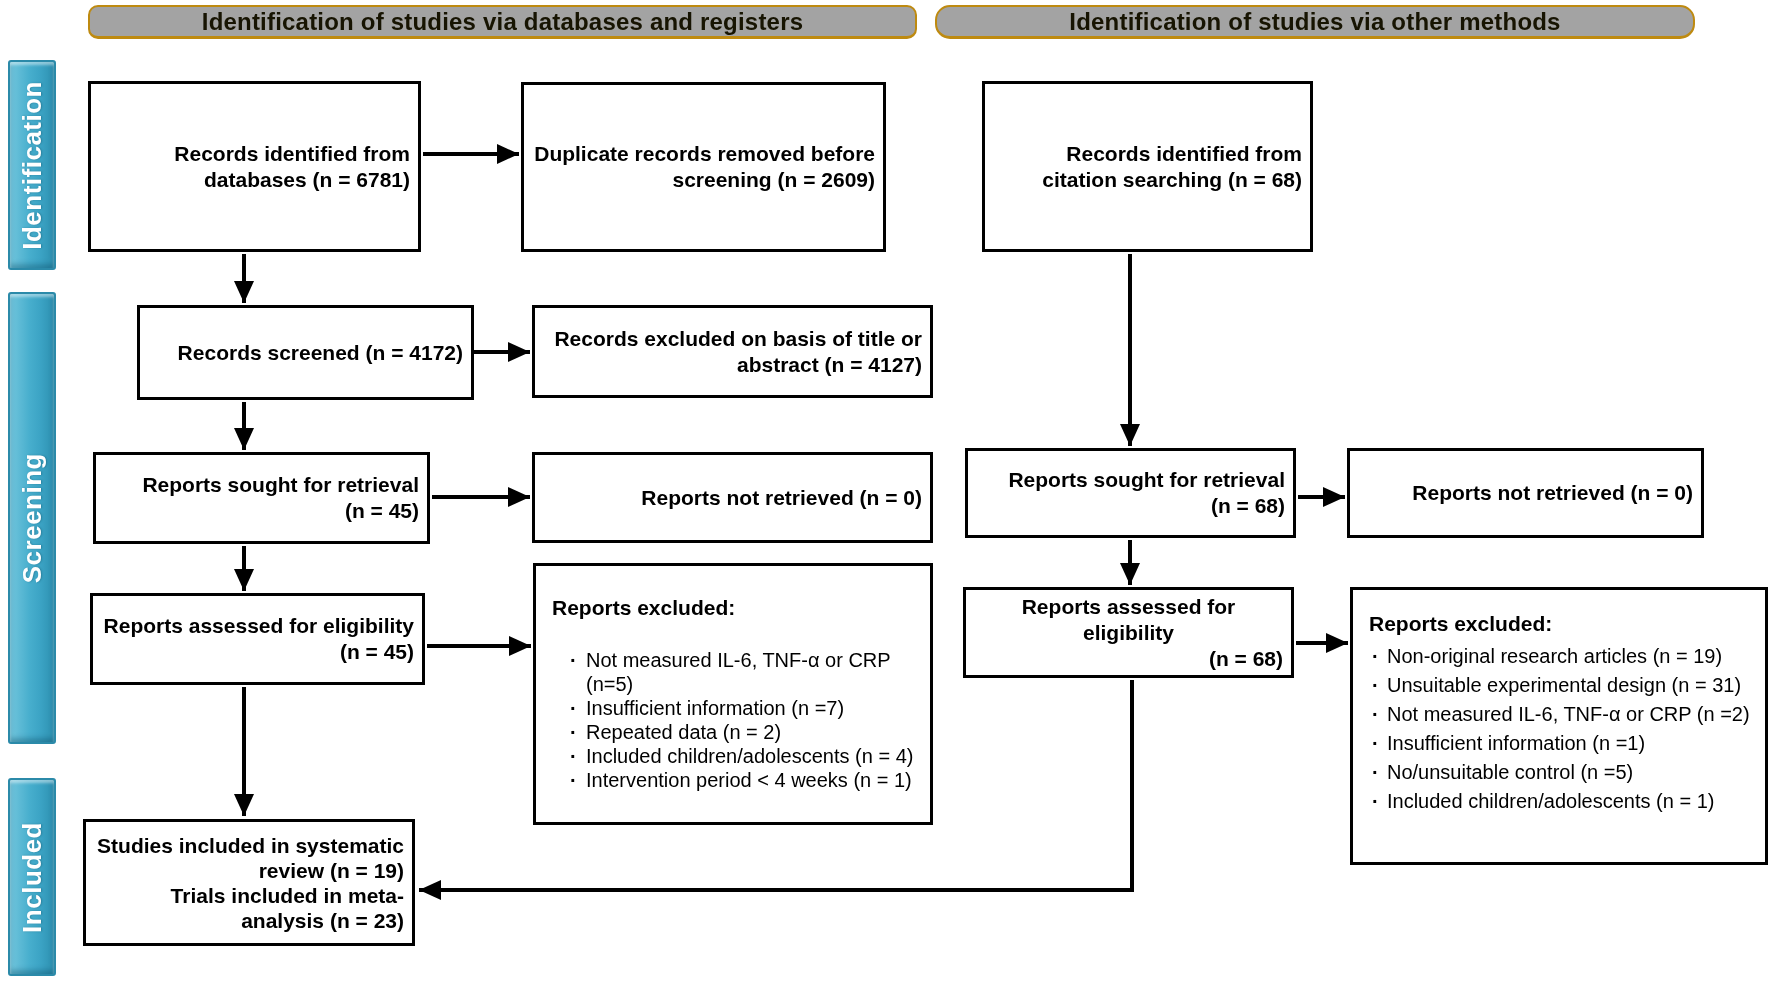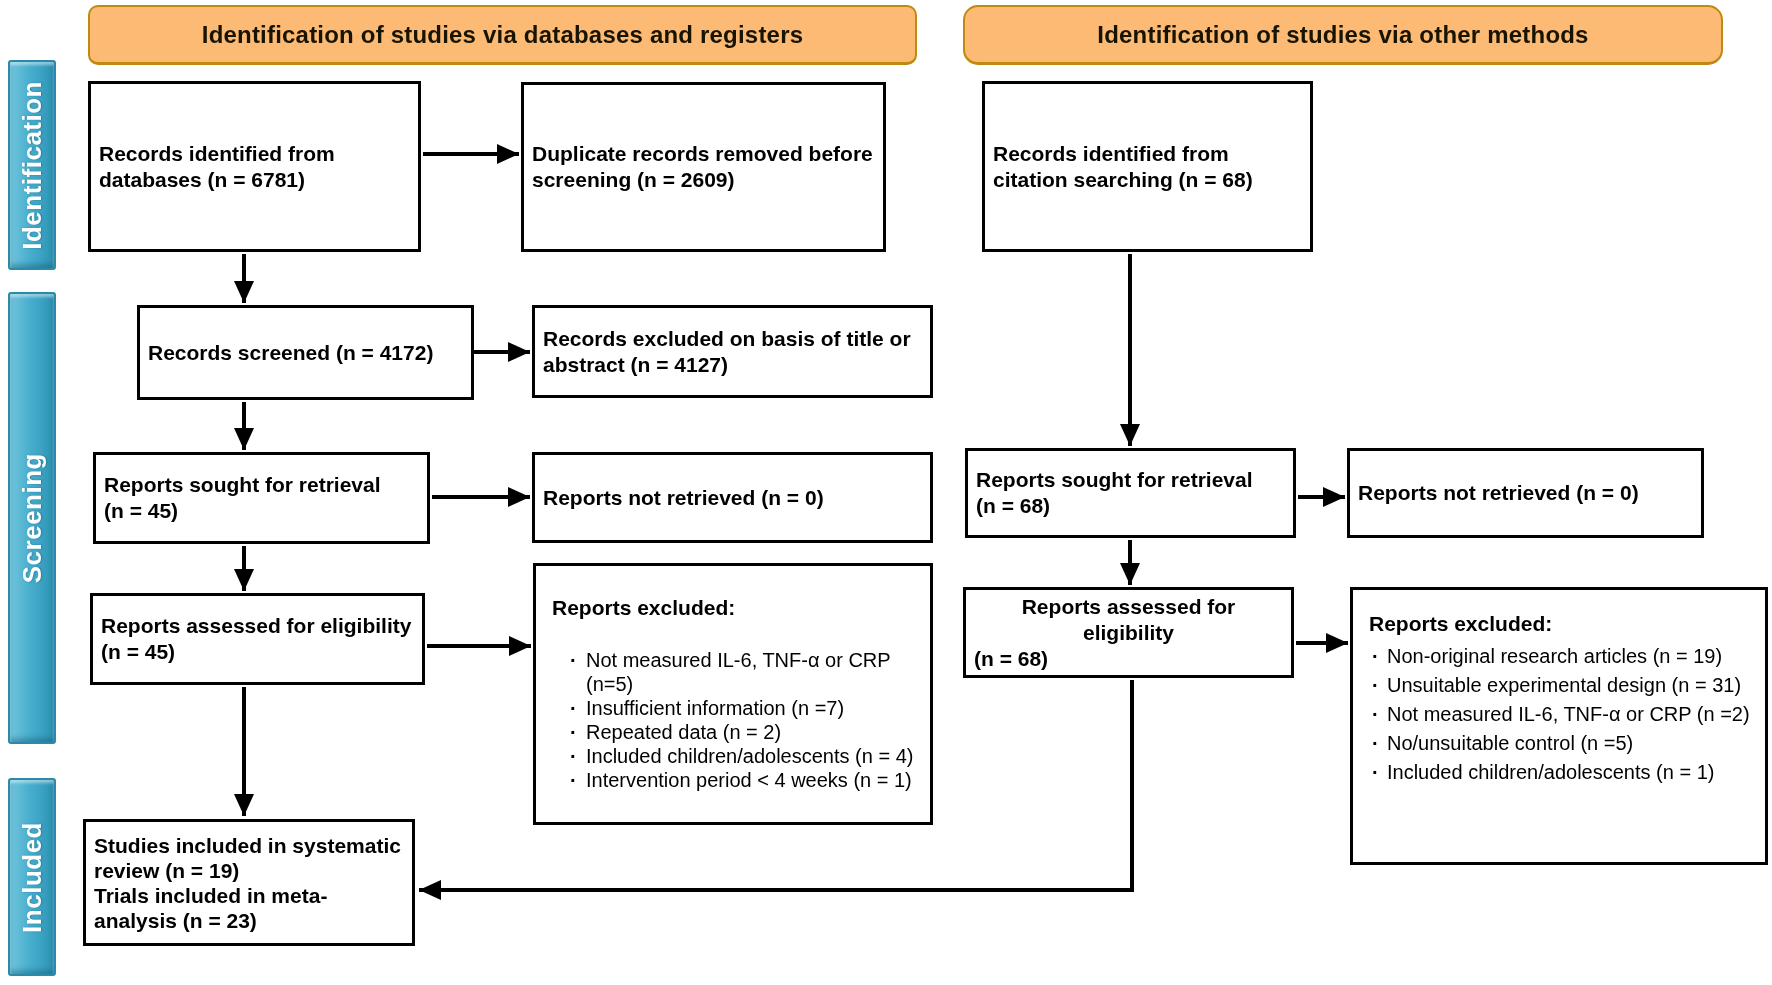--- a/index.html
+++ b/index.html
@@ -3,47 +3,47 @@
 <meta charset="utf-8">
 <style>
   html,body{margin:0;padding:0;background:#ffffff;}
   *{box-sizing:border-box;}
   #canvas{
     position:relative;width:1772px;height:985px;background:#ffffff;overflow:hidden;
     font-family:"Liberation Sans", sans-serif;color:#000;
   }
   
   .banner{
-    position:absolute;top:5px;height:60px;
-    background:#fdba74;border:2px solid #BE8A10;border-bottom-width:3px;border-radius:10px;
+    position:absolute;top:5px;height:34px;
+    background:#a3a3a3;border:2px solid #BE8A10;border-bottom-width:3px;border-radius:10px;
     display:flex;align-items:center;justify-content:center;
     font-weight:bold;font-size:24px;color:#171402;letter-spacing:.2px;
   }
   #banner-left{left:88px;width:829px;}
-  #banner-right{left:963px;width:760px;border-radius:15px;}
+  #banner-right{left:935px;width:760px;border-radius:15px;}
   
   .stagebar{
     position:absolute;left:8px;width:48px;
     background:linear-gradient(90deg,#72c6dd 0%,#47aecd 45%,#3ba3c4 70%,#2d90b0 100%);
     border:2px solid #2b8aa9;border-radius:3px;
     box-shadow:inset 0 3px 3px rgba(255,255,255,.45), inset 0 -4px 5px rgba(10,70,95,.35);
     display:flex;align-items:center;justify-content:center;
   }
   .stagebar span{
     writing-mode:vertical-rl;transform:rotate(180deg);
     font-weight:bold;font-size:26px;color:#fff;letter-spacing:.5px;
     text-shadow:0 1px 2px rgba(0,60,80,.35);
   }
   #bar-identification{top:60px;height:210px;}
   #bar-screening{top:292px;height:452px;}
   #bar-included{top:778px;height:198px;}
   
   .fbox{
     position:absolute;background:#fff;border:3px solid #000;
-    display:flex;flex-direction:column;align-items:flex-start;justify-content:center;
+    display:flex;flex-direction:column;align-items:flex-end;justify-content:center;
     text-align:center;font-weight:bold;font-size:21px;line-height:26px;
     padding:4px 8px;
   }
   
   .xbox{
     position:absolute;background:#fff;border:3px solid #000;
     text-align:left;font-size:20px;
   }
   .xbox .xheading{font-weight:bold;font-size:21px;}
   .xbox ul{list-style:none;margin:0;padding:0;font-weight:normal;}
@@ -191,18 +191,19 @@
     <div>Reports assessed for eligibility</div>
     <div>(n = 68)</div>
   </div>
 
   <div class="xbox" id="box-excluded-right">
     <div class="xheading">Reports excluded:</div>
     <ul>
       <li>Non-original research articles (n = 19)</li>
       <li>Unsuitable experimental design (n = 31)</li>
       <li>Not measured IL-6, TNF-α or CRP (n =2)</li>
+      <li>Insufficient information (n =1)</li>
       <li>No/unsuitable control (n =5)</li>
       <li>Included children/adolescents (n = 1)</li>
     </ul>
   </div>
 
 </div>
 
 </body></html>

